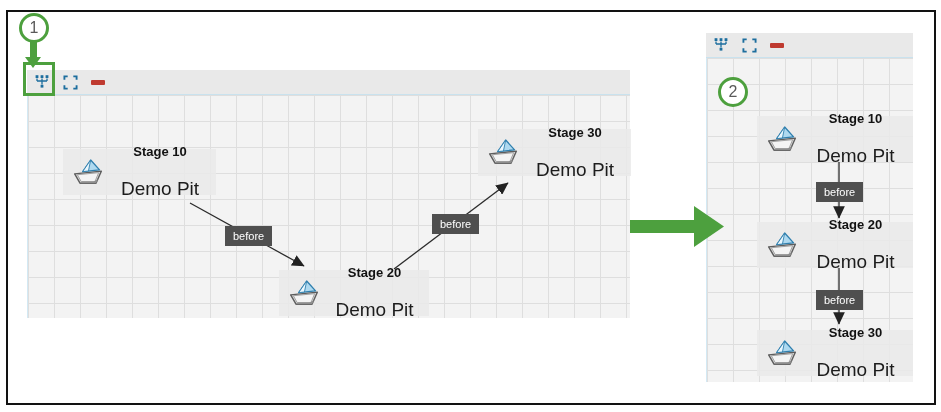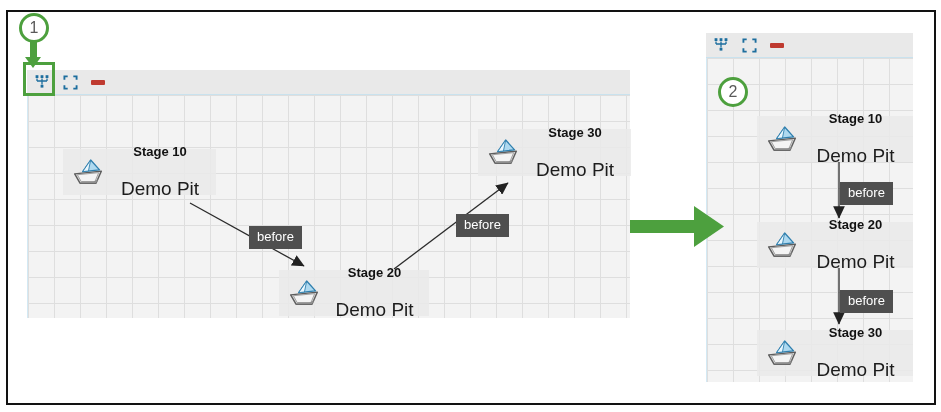--- a/index.html
+++ b/index.html
@@ -22,21 +22,21 @@
   .edges{position:absolute;left:0;top:0;pointer-events:none;}
 
   
   .node{position:absolute;display:flex;align-items:center;background:rgba(233,233,233,0.84);}
   .node .pit{margin-left:9px;line-height:0;}
   .node .ntext{flex:1;display:flex;flex-direction:column;align-items:center;gap:19px;}
   .node .title{font-weight:700;font-size:13px;color:#111;}
   .node .subtitle{font-size:19px;color:#1c1c1c;}
 
   
-  .elabel{position:absolute;background:#4f4f4f;color:#fff;font-size:13px;padding:3px 8px;line-height:1.3;margin-left:24px;}
+  .elabel{position:absolute;background:#4f4f4f;color:#fff;font-size:11px;padding:3px 8px;line-height:1.3;}
 
   
   .callout{position:absolute;width:30px;height:30px;box-sizing:border-box;border:3.5px solid #4da03e;
            border-radius:50%;background:#fff;display:flex;align-items:center;justify-content:center;
            font-size:16px;color:#5a5a5a;z-index:5;}
   .c1-shaft{position:absolute;left:30px;top:41px;width:7px;height:16px;background:#4da03e;z-index:5;}
   .c1-head{position:absolute;left:25px;top:57px;width:0;height:0;border-left:8.5px solid transparent;
            border-right:8.5px solid transparent;border-top:11px solid #4da03e;z-index:5;}
   .hl-square{position:absolute;left:23px;top:62px;width:32px;height:34px;box-sizing:border-box;
              border:3px solid #4da03e;z-index:4;}

